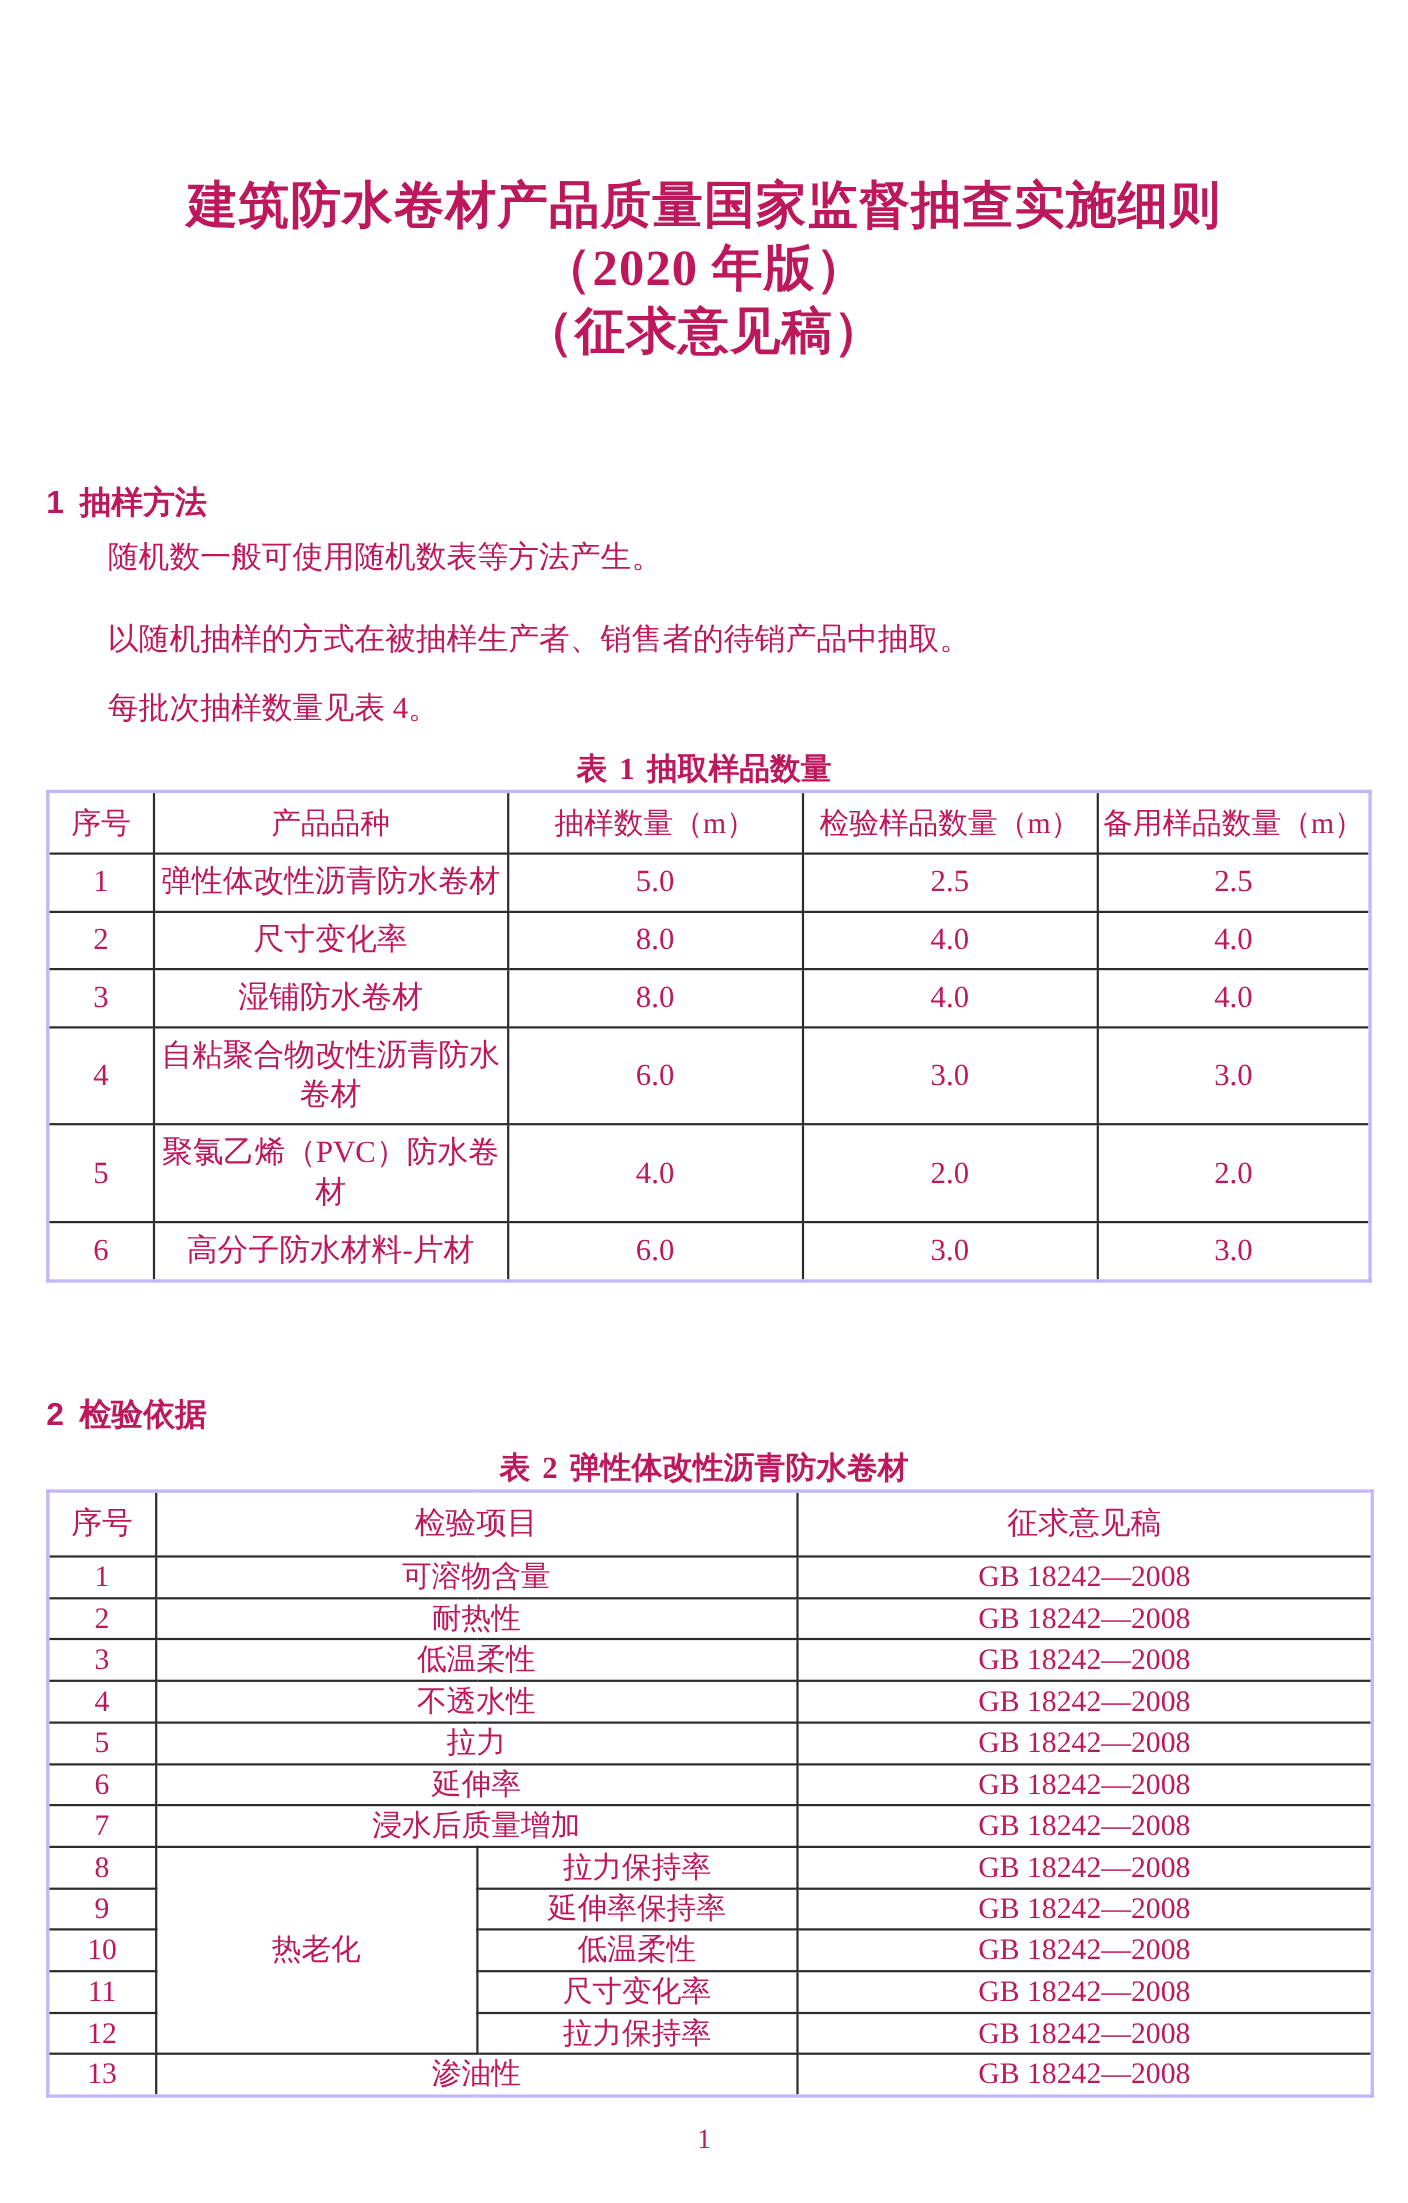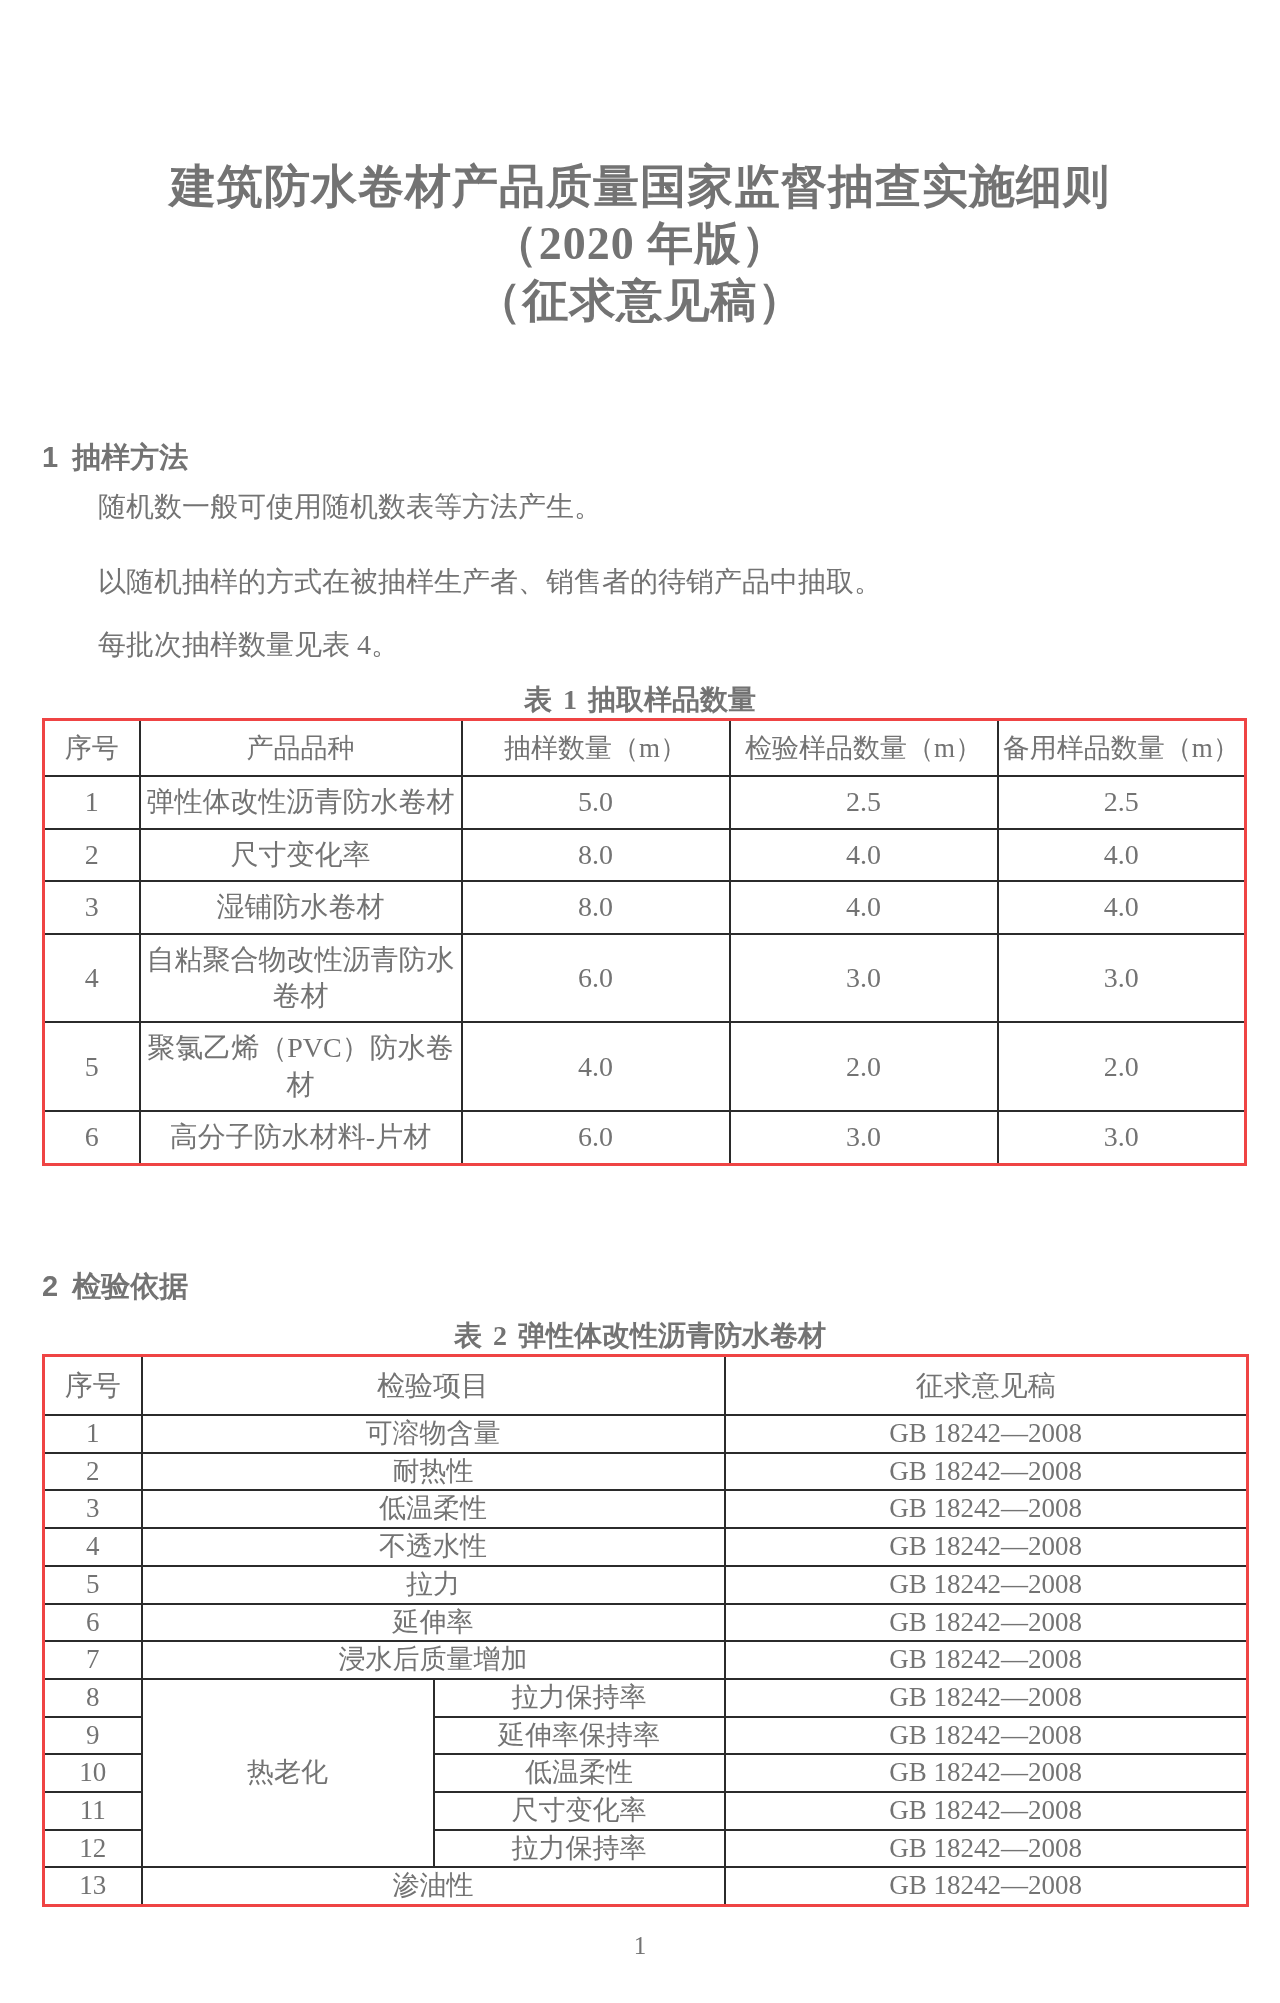--- a/index.html
+++ b/index.html
@@ -1,21 +1,21 @@
 <!DOCTYPE html>
 <html><head>
 <meta charset="utf-8">
 <style>
   html,body { margin:0; padding:0; background:#ffffff; }
   .page {
     position:relative;
     width:1280px; height:2003px;
     margin:0 auto;
     background:#ffffff;
-    color:#737373;
+    color:#be185d;
     font-family:"Liberation Serif","DejaVu Serif",serif;
     overflow:hidden;
   }
   .title-block {
     padding-top:158px;
     text-align:center;
     font-weight:bold;
   }
   .title-line { font-size:46px; line-height:57px; letter-spacing:1px; }
   .section-heading {
@@ -41,21 +41,21 @@
     font-size:28px;
     line-height:36px;
     word-spacing:4px;
   }
   .caption1 { margin-top:6px; }
   .caption2 { margin-top:14px; }
   table {
     border-collapse:collapse;
     table-layout:fixed;
     margin-left:42px;
-    border:3px solid #ef4444;
+    border:3px solid #c4b5fd;
   }
   th, td {
     border:2px solid #2b2b2b;
     text-align:center;
     vertical-align:middle;
     overflow:hidden;
   }
   .t1 { width:1202px; }
   .t1 th { font-weight:normal; font-size:27px; line-height:1.2; padding:11px 2px; }
   .t1 td { font-size:28px; line-height:1.3; padding:7px 6px; }

